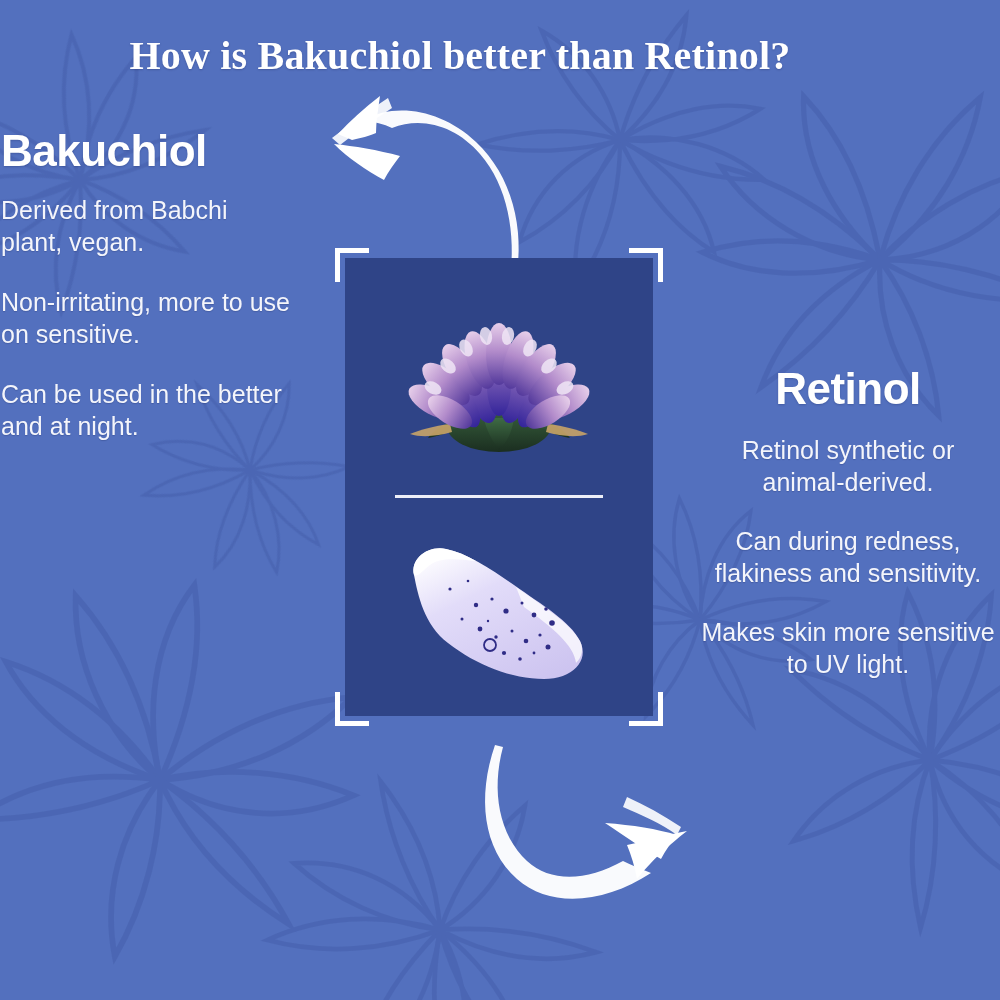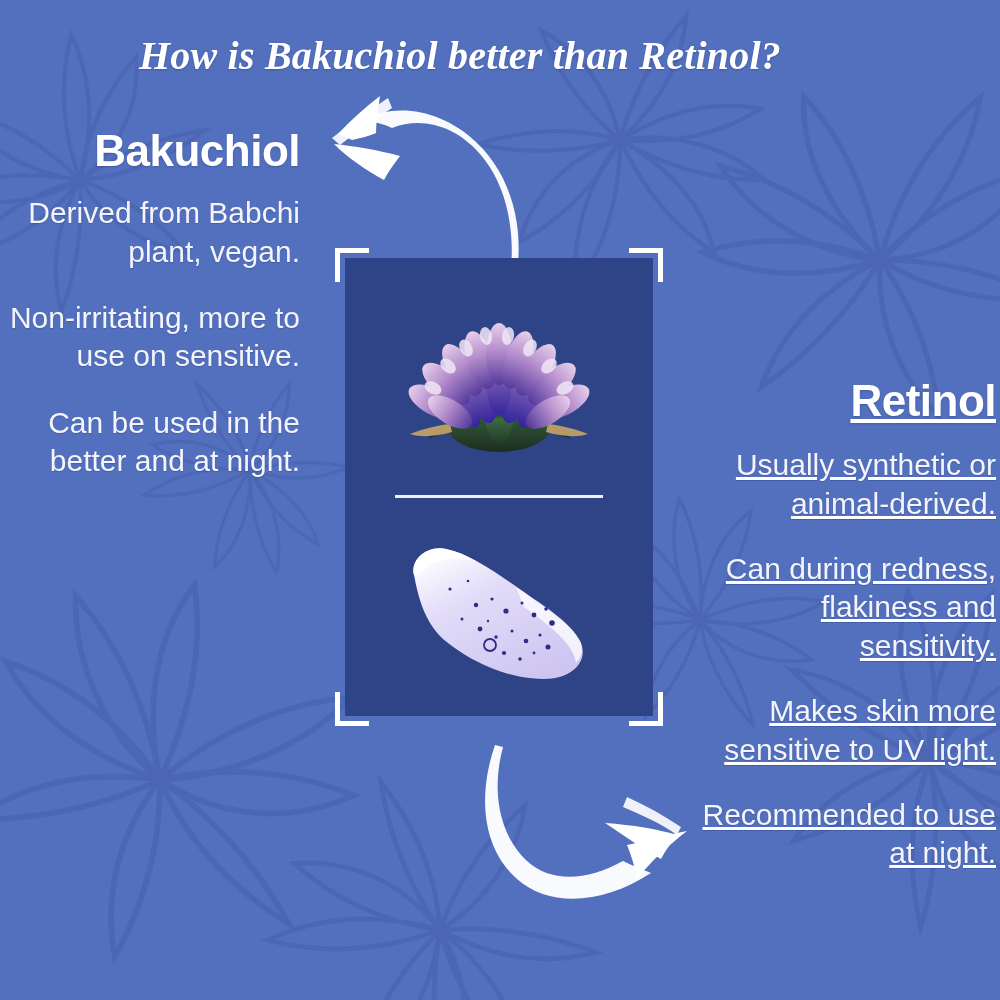--- a/index.html
+++ b/index.html
@@ -19,47 +19,46 @@
     width:1000px; height:1000px;
     pointer-events:none;
   }
 
   
   #title {
     position:absolute;
     top:32px; left:0; width:920px;
     text-align:center;
     font-family:"Liberation Serif", serif;
-    font-style:italic;
     font-weight:700;
     font-size:40px;
     letter-spacing:0.2px;
     color:#FFFFFF;
     text-shadow:0 1px 2px rgba(20,30,80,.28);
   }
 
   
   .column { position:absolute; color:#FFFFFF; }
 
-  #col-left  { left:8px;  top:128px; width:292px; text-align:right; }
-  #col-right { left:700px; top:378px; width:296px; text-align:right;text-decoration:underline; }
+  #col-left  { left:1px;  top:128px; width:292px; text-align:left; }
+  #col-right { left:700px; top:366px; width:296px; text-align:center; }
 
   .col-heading {
     font-size:44px;
     font-weight:700;
     line-height:1.05;
     letter-spacing:-0.5px;
     color:#FFFFFF;
     text-shadow:0 1px 2px rgba(20,30,80,.25);
   }
   #col-left .col-heading  { margin-bottom:20px; }
   #col-right .col-heading { margin-bottom:22px; }
 
   .point {
-    font-size:30px;
+    font-size:25px;
     line-height:1.28;
     font-weight:400;
     color:#F4F5FB;
     text-shadow:0 1px 1px rgba(20,30,80,.22);
   }
   #col-left  .point { margin-bottom:28px; }
   #col-right .point { margin-bottom:27px; }
   .point:last-child { margin-bottom:0; }
 
   
@@ -292,17 +291,16 @@
 
 <div class="column" id="col-left">
   <div class="col-heading">Bakuchiol</div>
   <div class="point">Derived from Babchi plant, vegan.</div>
   <div class="point">Non-irritating, more to use on sensitive.</div>
   <div class="point">Can be used in the better and at night.</div>
 </div>
 
 <div class="column" id="col-right">
   <div class="col-heading">Retinol</div>
-  <div class="point">Usually synthetic or animal-derived.</div>
+  <div class="point">Retinol synthetic or animal-derived.</div>
   <div class="point">Can during redness, flakiness and sensitivity.</div>
   <div class="point">Makes skin more sensitive to UV light.</div>
-  <div class="point">Recommended to use at night.</div>
 </div>
 
 </body></html>

